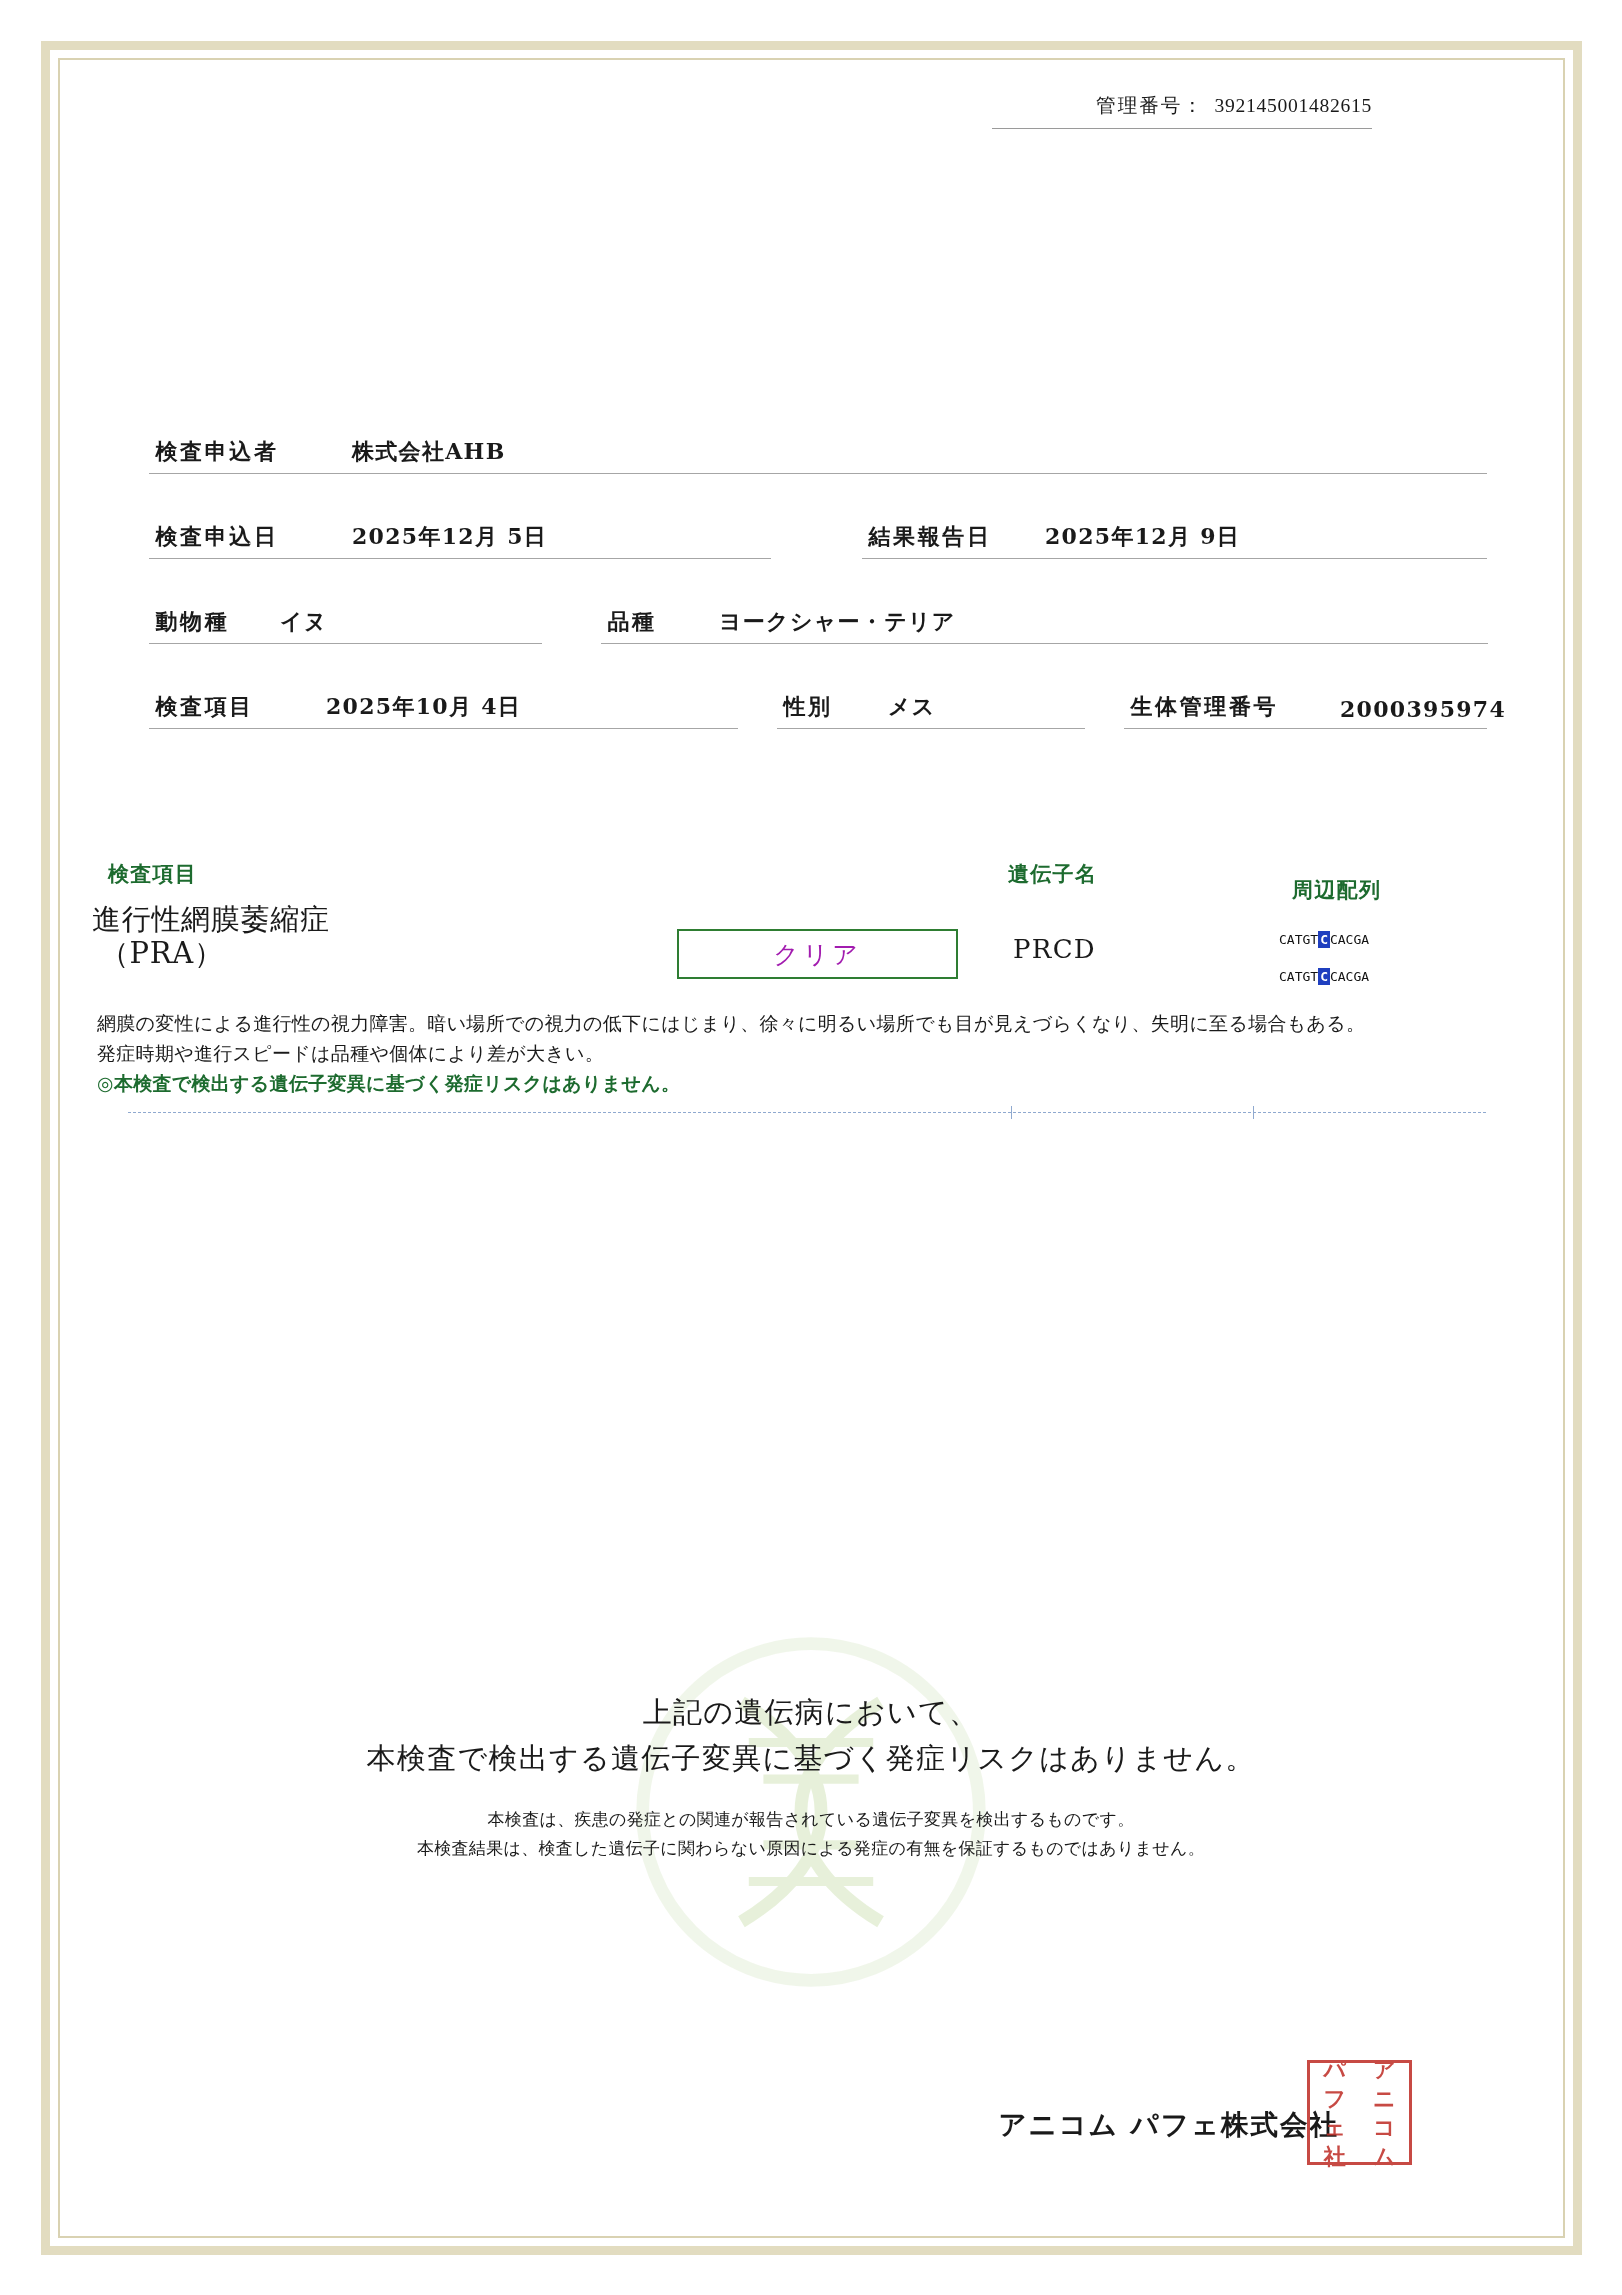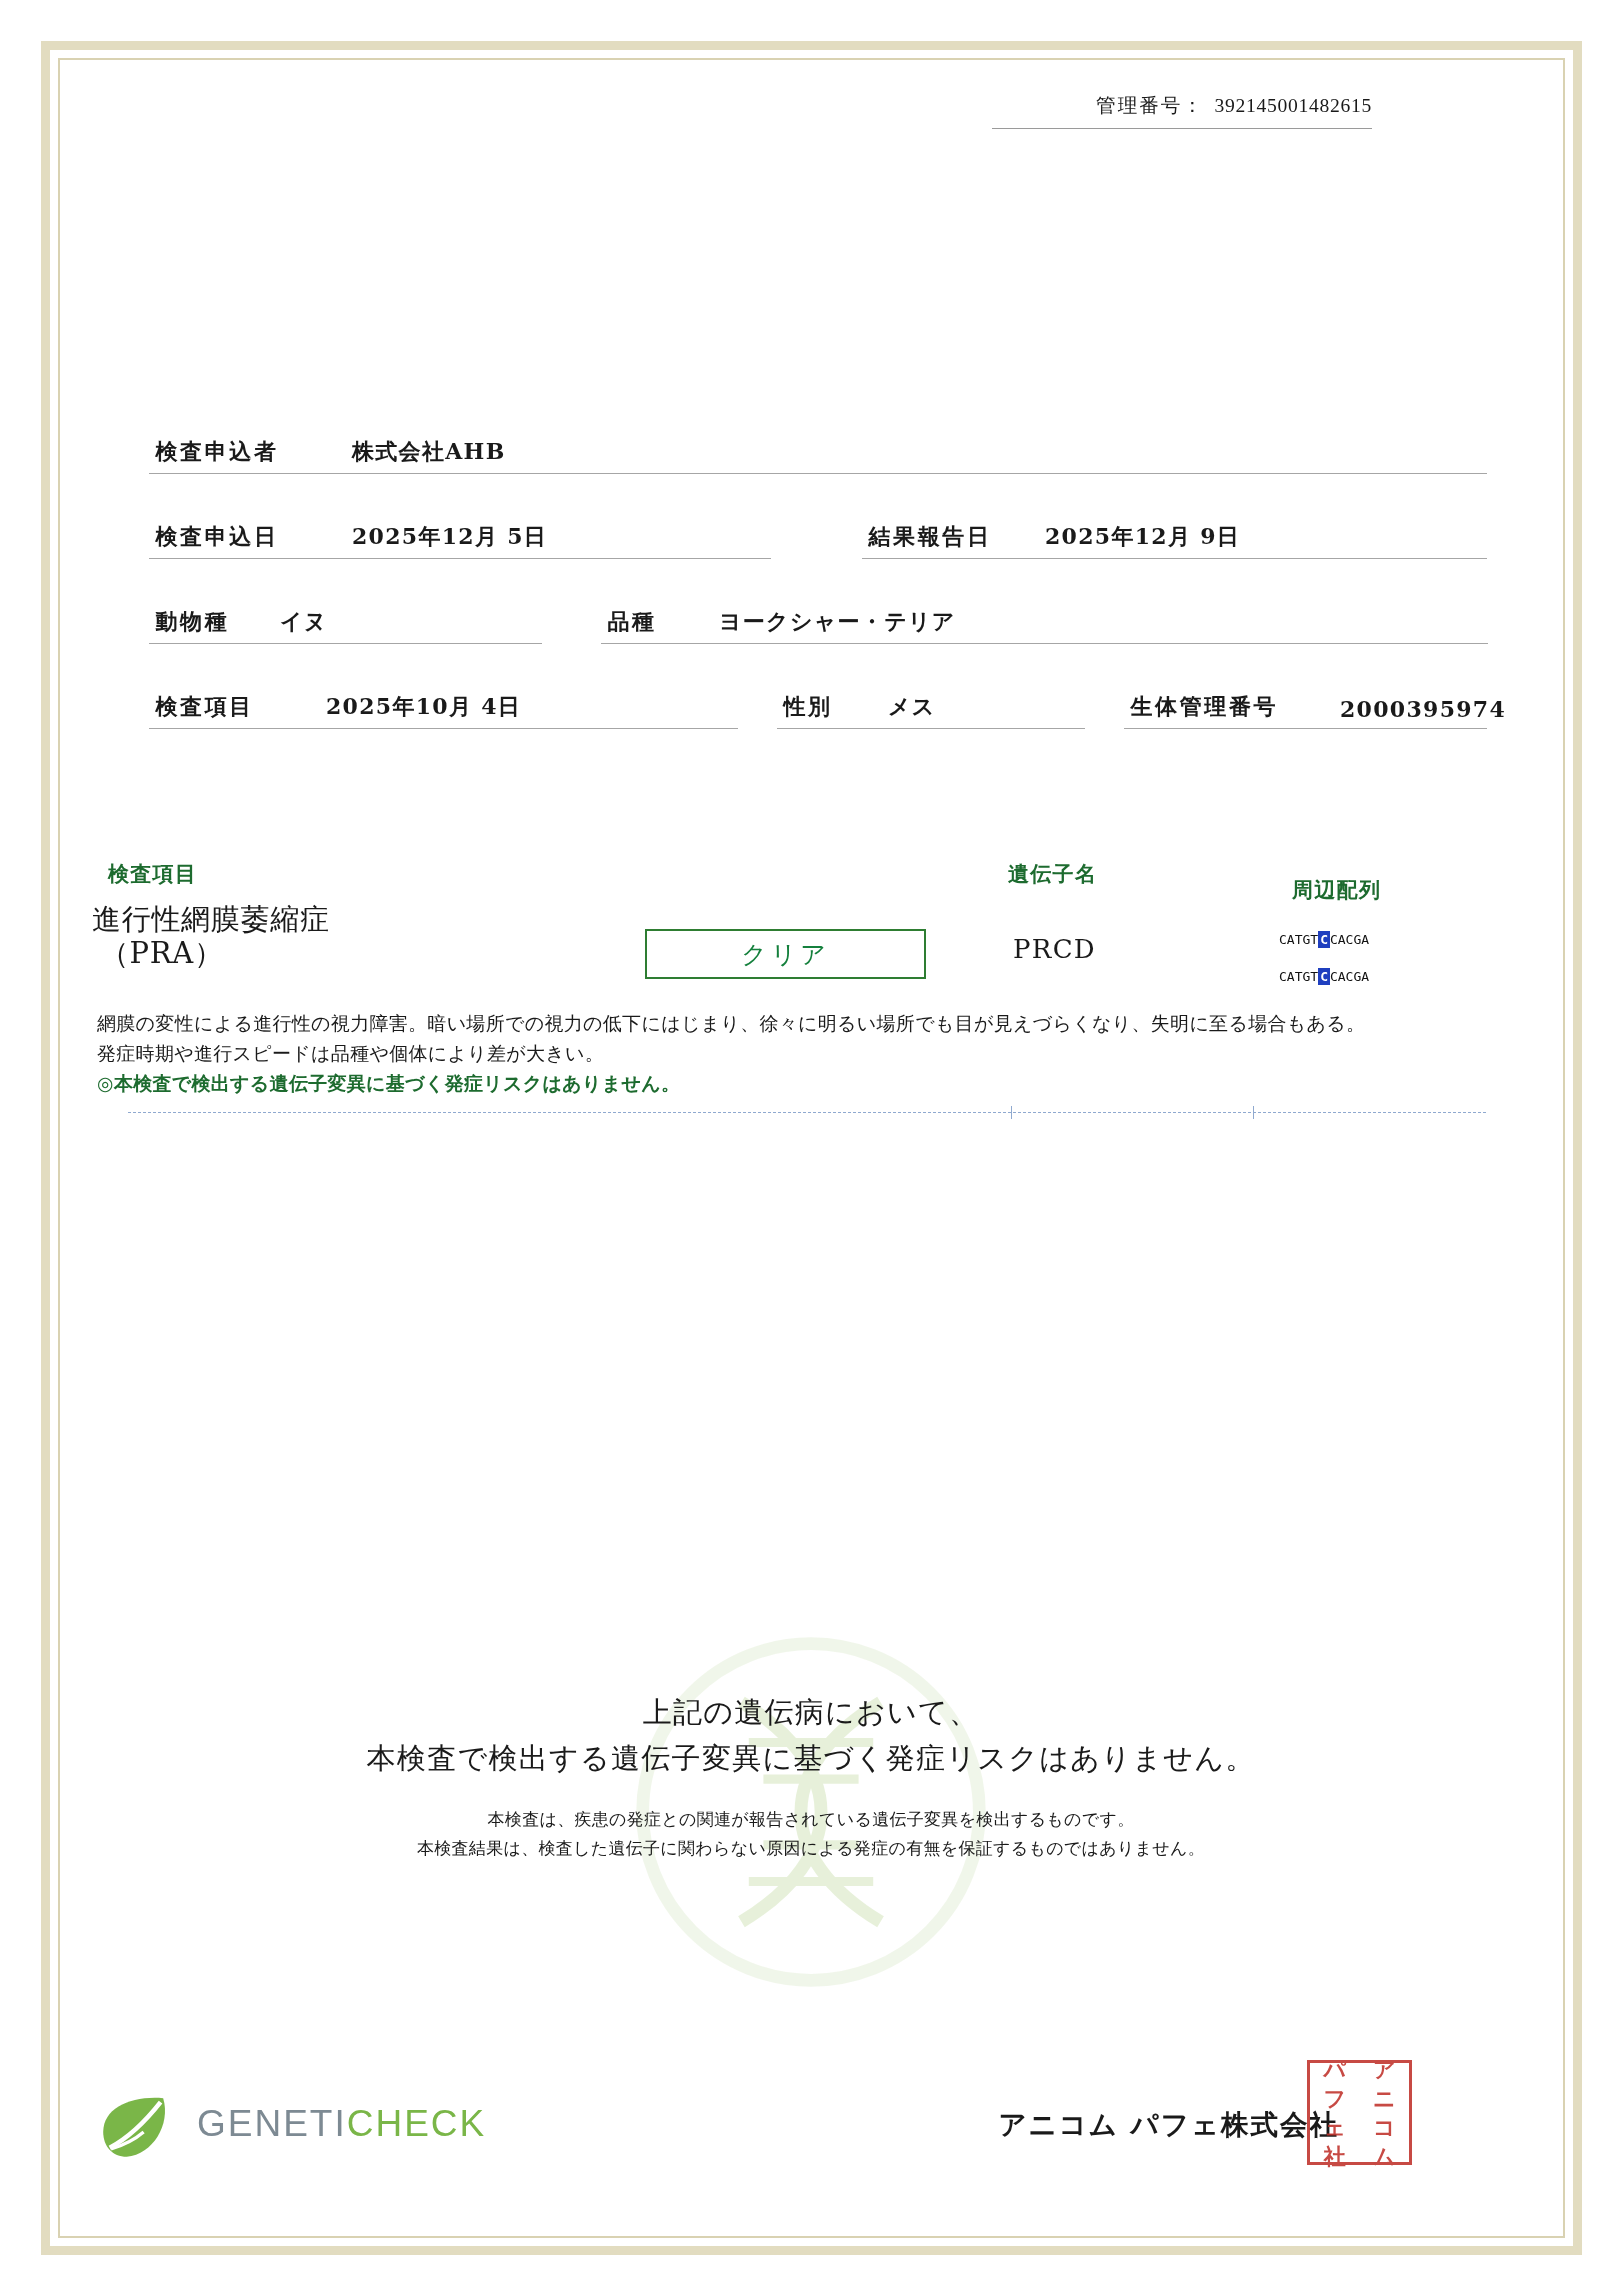--- a/index.html
+++ b/index.html
@@ -186,32 +186,32 @@
     font-family: "DejaVu Serif", serif;
     letter-spacing: 0.7px;
   }
   .disease-name .sub {
     display: block;
     padding-left: 7.9px;
   }
 
   .result-badge {
     position: absolute;
-    left: 645px;
+    left: 677px;
     top: 929px;
     width: 281px;
     height: 50px;
     border: 2px solid #2e7d32;
     box-sizing: border-box;
     display: flex;
     align-items: center;
     justify-content: center;
     font-size: 25px;
     letter-spacing: 3.9px;
-    color: #15803d;
+    color: #a21caf;
     font-family: "DejaVu Serif", serif;
   }
 
   .gene-name {
     position: absolute;
     left: 1013px;
     top: 934px;
     font-size: 26px;
     letter-spacing: 1.3px;
     font-family: "DejaVu Serif", serif;
@@ -465,30 +465,20 @@
 
   <div class="conclusion">
     <div class="c1">上記の遺伝病において、</div>
     <div class="c2">本検査で検出する遺伝子変異に基づく発症リスクはありません。</div>
     <div class="note">
       <div>本検査は、疾患の発症との関連が報告されている遺伝子変異を検出するものです。</div>
       <div>本検査結果は、検査した遺伝子に関わらない原因による発症の有無を保証するものではありません。</div>
     </div>
   </div>
 
-  <div class="logo">
-    <div class="logo-mark">
-      <svg viewBox="0 0 135 105" width="88" height="69" aria-hidden="true">
-        <path d="M8 58 C 8 20, 52 2, 100 6 C 112 46, 84 92, 44 96 C 22 96, 8 80, 8 58 Z" fill="#7ab648"></path>
-        <path d="M18 82 C 48 66, 74 40, 96 12" stroke="#ffffff" stroke-width="7" fill="none"></path>
-        <path d="M20 84 C 40 78, 56 70, 70 58" stroke="#ffffff" stroke-width="5" fill="none"></path>
-      </svg>
-    </div>
-    <div class="logo-text"><span class="g1">GENETI</span><span class="g2">CHECK</span></div>
-  </div>
 
   <div class="company">アニコム パフェ株式会社</div>
 
   <div class="seal">
     <span>パ</span>
     <span>ア</span>
     <span>フ</span>
     <span>ニ</span>
     <span>ェ</span>
     <span>コ</span>

